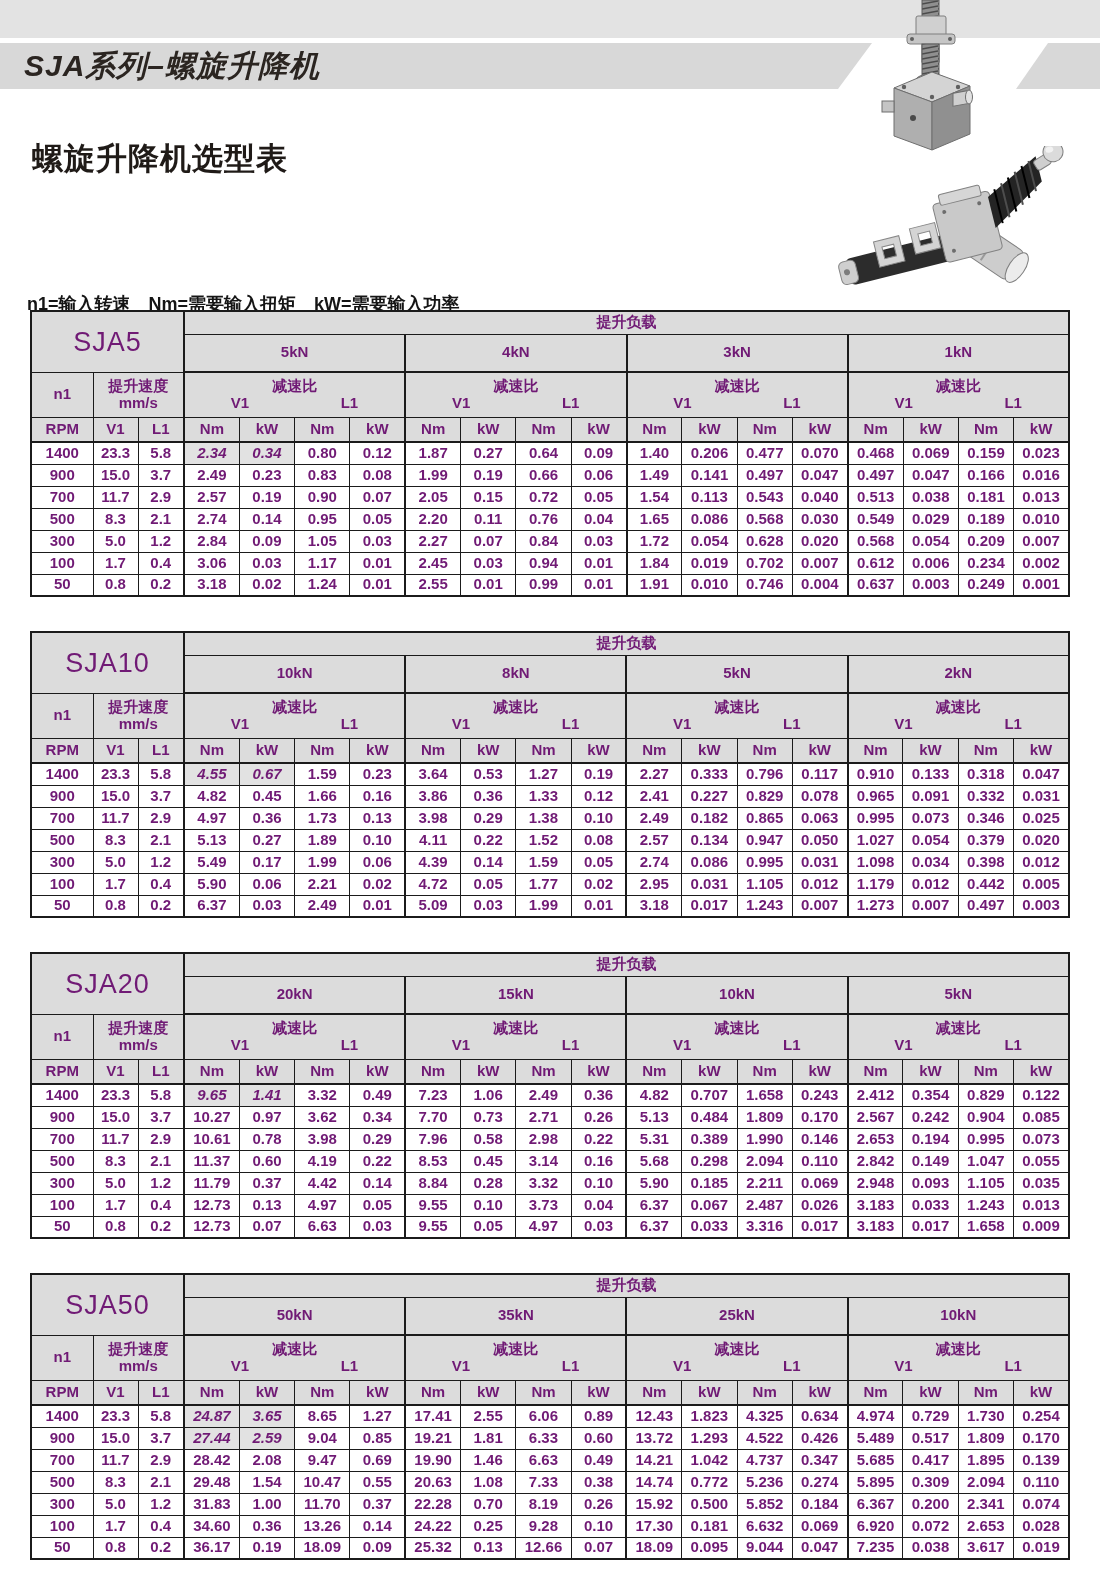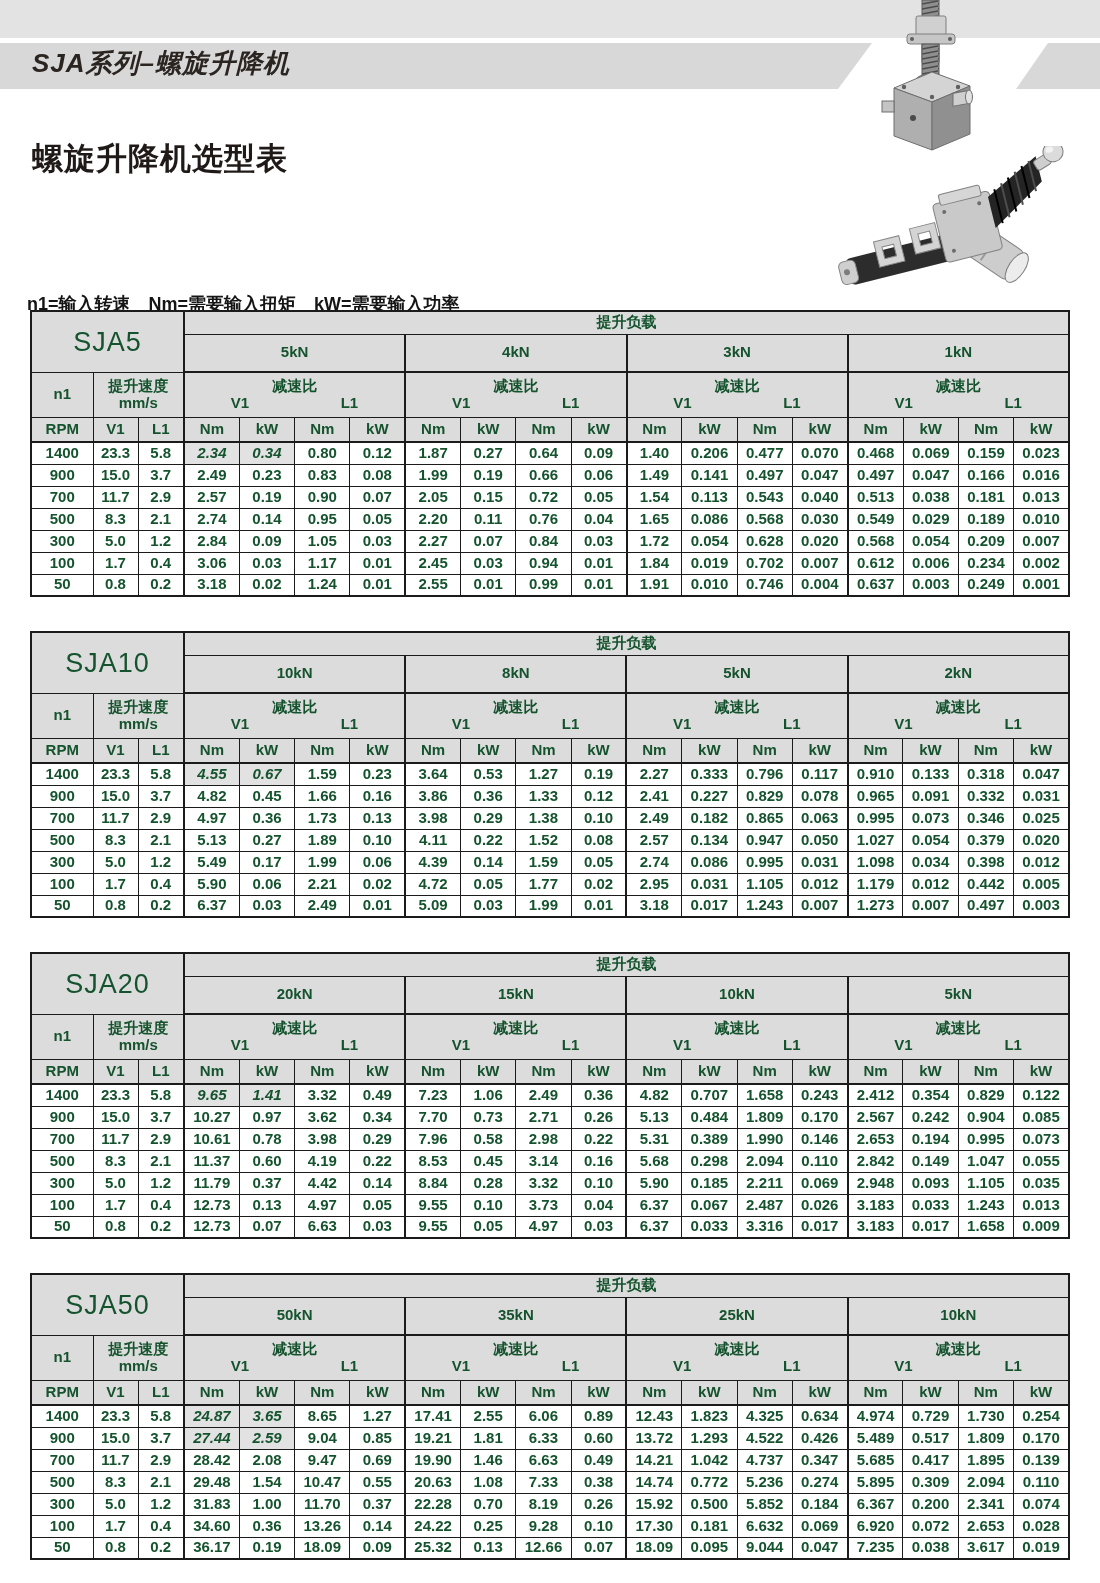--- a/index.html
+++ b/index.html
@@ -7,39 +7,39 @@
     width:1100px;height:1583px;background:#ffffff;position:relative;overflow:hidden;
     font-family:"Liberation Sans","DejaVu Sans",sans-serif;color:#111;
   }
   
   .top-strip{position:absolute;left:0;top:0;width:1100px;height:38px;background:#e3e3e3;}
   .banner{position:absolute;left:0;top:43px;width:1100px;height:46px;background:#d8d8d8;
           clip-path:polygon(0 0,872px 0,838px 100%,0 100%);}
   .banner-right{position:absolute;left:0;top:43px;width:1100px;height:46px;background:#d8d8d8;
           clip-path:polygon(1048px 0,1100px 0,1100px 100%,1016px 100%);}
   .banner-title{
-    position:absolute;left:32px;top:46px;font-size:26px;font-weight:bold;font-style:italic;
+    position:absolute;left:24px;top:46px;font-size:30px;font-weight:bold;font-style:italic;
     color:#2b2521;letter-spacing:1px;white-space:nowrap;
   }
   .svg-illu{position:absolute;z-index:3;}
   #jack-top{left:858px;top:0;}
   #jack-motor{left:834px;top:146px;}
   
   .section-title{
     position:absolute;left:28px;top:134px;margin:4px;font-size:31px;font-weight:bold;
     color:#1f1a17;letter-spacing:1px;white-space:nowrap;
   }
   .legend{
     position:absolute;left:27px;top:292px;font-size:18px;font-weight:bold;color:#151515;white-space:nowrap;
   }
   
   .tables-wrap{position:absolute;left:30px;top:310px;width:1040px;}
   table.sel{
     border-collapse:collapse;table-layout:fixed;width:1040px;margin:0 0 34px 0;
-    font-weight:bold;color:#14532d;border:2.5px solid #1b1b1b;
+    font-weight:bold;color:#701a75;border:2.5px solid #1b1b1b;
   }
   table.sel td{
     border:1.5px solid #1b1b1b;text-align:center;vertical-align:middle;
     padding:0;font-size:15px;line-height:1.12;background:#ffffff;overflow:hidden;white-space:nowrap;
   }
   table.sel td.hdr{background:#dcdcdc;}
   table.sel td.model{background:#dcdcdc;font-size:27px;font-weight:normal;letter-spacing:1px;}
   table.sel td.gray{background:#e2e2e2;font-style:italic;}
   table.sel td.lsep{border-right-width:2.5px;}
   table.sel td.gsep{border-right-width:2.5px;}

